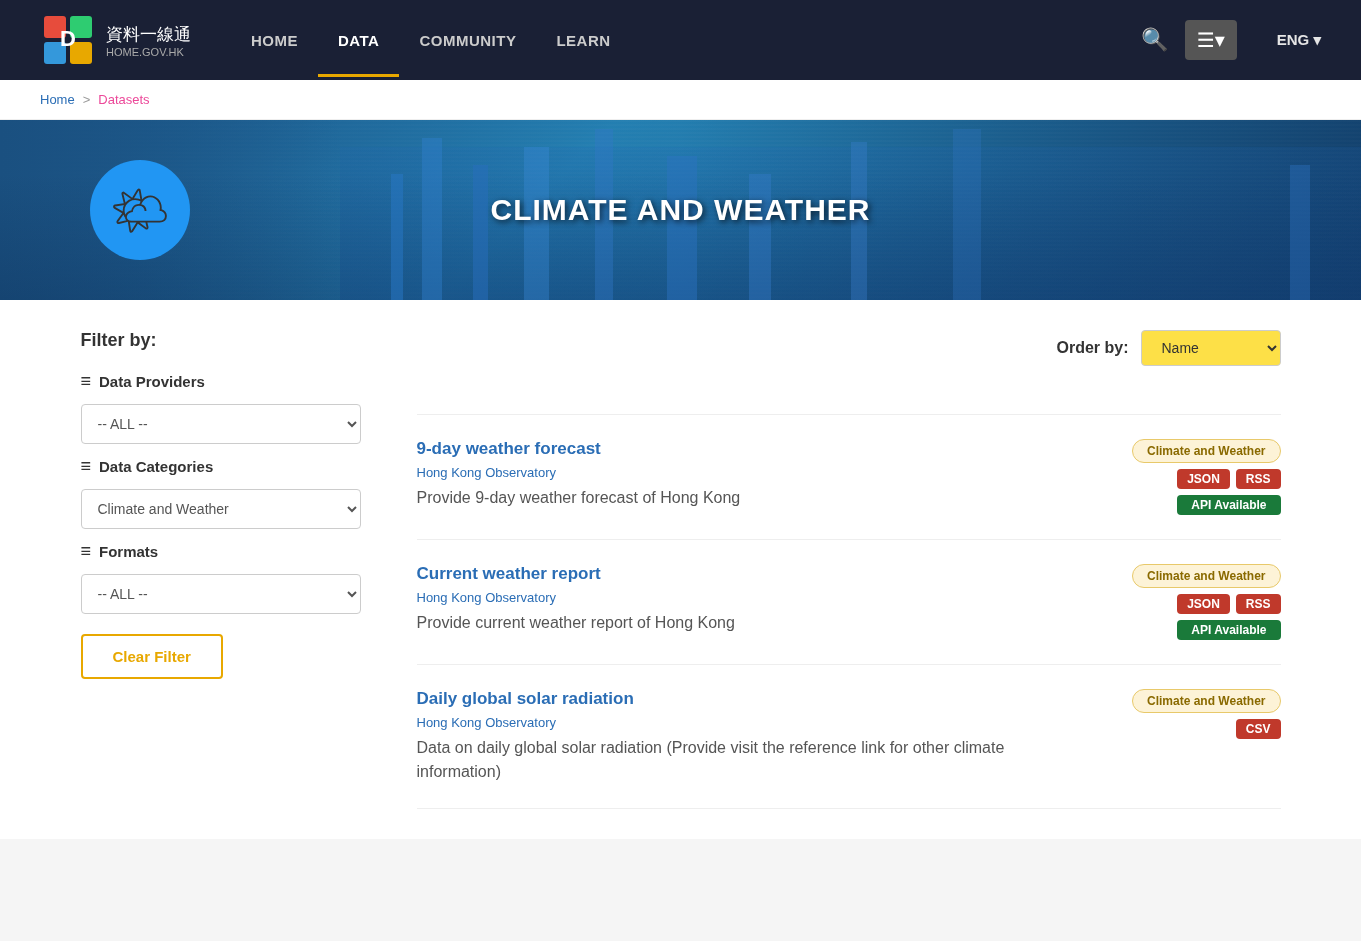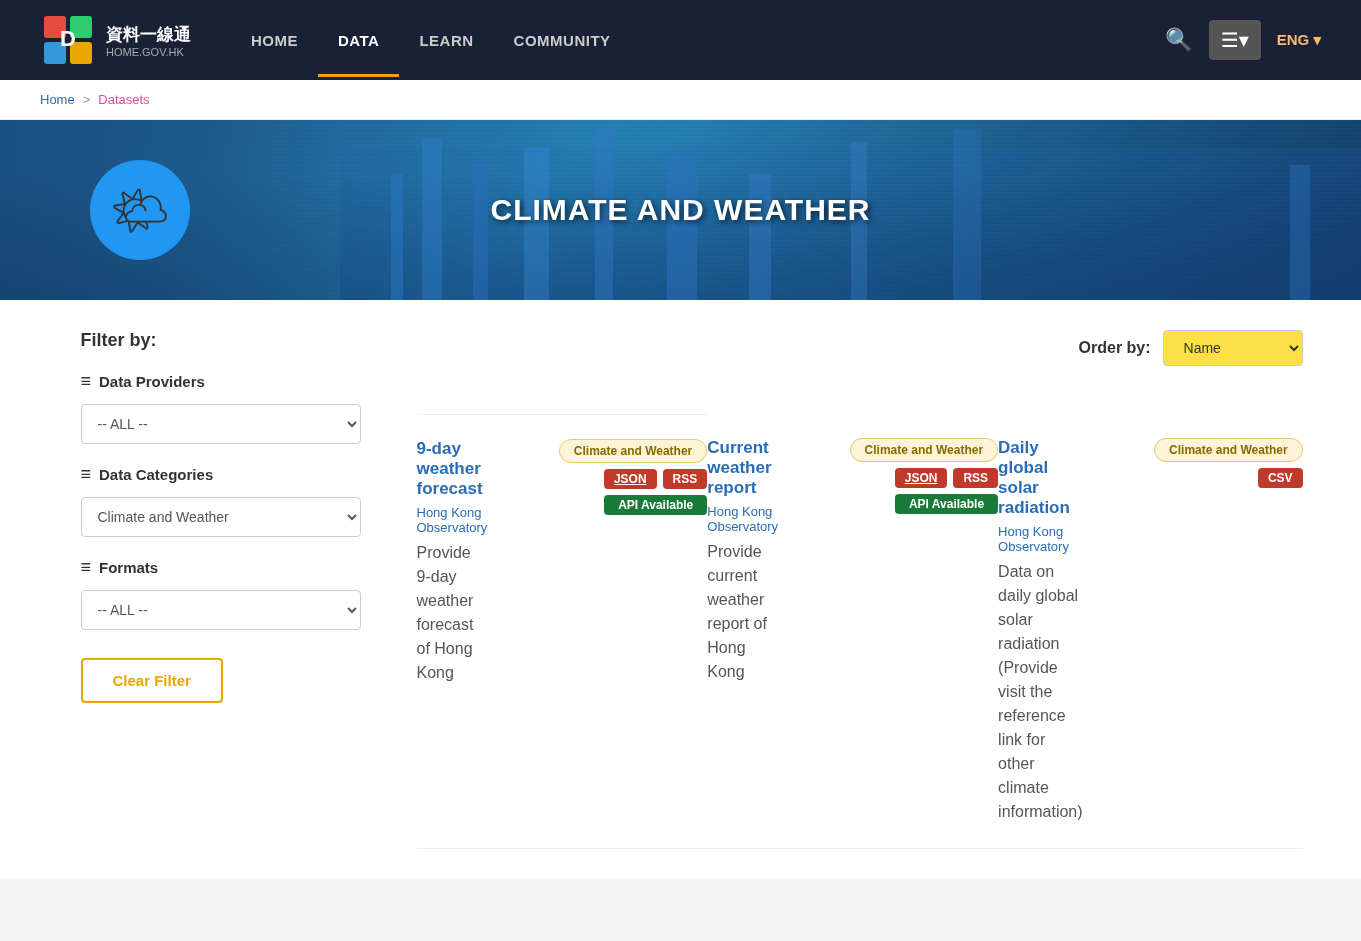--- a/index.html
+++ b/index.html
@@ -73,23 +73,24 @@
       cursor: pointer;
       color: white;
       font-size: 20px;
       padding: 8px 12px;
       border-radius: 4px;
     }
     .lang-btn {
       background: none;
       border: none;
       cursor: pointer;
-      color: #fdba74;
+      color: #e5e5e5;
       font-size: 15px;
       font-weight: bold;
+      margin-left: 24px;
     }
 
     
     .breadcrumb {
       background: white;
       padding: 12px 40px;
       display: flex;
       align-items: center;
       gap: 8px;
       font-size: 13px;
@@ -182,21 +183,21 @@
       font-size: 18px;
     }
     .filter-select {
       width: 100%;
       padding: 10px 12px;
       border: 1px solid #ccc;
       border-radius: 4px;
       font-size: 14px;
       color: #555;
       background: white;
-      margin-bottom: 20px;
+      margin-bottom: 12px;
       cursor: pointer;
       appearance: auto;
     }
     .clear-filter-btn {
       border: 2px solid #e8a800;
       background: white;
       color: #e8a800;
       padding: 12px 30px;
       font-size: 15px;
       font-weight: bold;
@@ -229,21 +230,21 @@
       color: #333;
       background: #fde047;
       cursor: pointer;
       min-width: 140px;
       appearance: auto;
     }
 
     
     .dataset-list {
       display: flex;
-      flex-direction: row;
+      flex-direction: column;
       gap: 0;
       margin-top: 48px;
     }
     .dataset-item {
       display: flex;
       align-items: flex-start;
       justify-content: space-between;
       padding: 24px 0;
       border-bottom: 1px solid #eee;
     }
@@ -292,21 +293,20 @@
       display: flex;
       gap: 6px;
     }
     .tag-json {
       background: #c0392b;
       color: white;
       border-radius: 4px;
       padding: 3px 10px;
       font-size: 12px;
       font-weight: bold;
-      text-decoration: underline;
     }
     .tag-rss {
       background: #c0392b;
       color: white;
       border-radius: 4px;
       padding: 3px 10px;
       font-size: 12px;
       font-weight: bold;
     }
     .tag-csv {
@@ -342,37 +342,37 @@
       <svg class="logo-icon" viewBox="0 0 56 56" xmlns="http://www.w3.org/2000/svg">
         <rect width="56" height="56" rx="8" fill="#1a2035"></rect>
 
         <rect x="4" y="4" width="22" height="22" rx="3" fill="#e74c3c"></rect>
         <rect x="30" y="4" width="22" height="22" rx="3" fill="#2ecc71"></rect>
         <rect x="4" y="30" width="22" height="22" rx="3" fill="#3498db"></rect>
         <rect x="30" y="30" width="22" height="22" rx="3" fill="#e8a800"></rect>
         <text x="28" y="34" text-anchor="middle" fill="white" font-size="22" font-weight="bold">D</text>
       </svg>
       <div>
-        <div style="color:white;font-size:17px;font-weight:bold;">資料一線通</div>
+        <div style="color:white;font-size:17px;font-weight:normal;">資料一線通</div>
         <div style="color:#aaa;font-size:11px;">HOME.GOV.HK</div>
       </div>
     </div>
 
     <ul class="nav-links">
       <li>
         <a href="#">HOME</a>
       </li>
       <li class="active">
         <a href="#">DATA</a>
       </li>
       <li>
-        <a href="#">LEARN</a>
+        <a href="#">COMMUNITY</a>
       </li>
       <li>
-        <a href="#">COMMUNITY</a>
+        <a href="#">LEARN</a>
       </li>
     </ul>
 
     <div class="navbar-right">
       <button class="search-icon-btn">🔍</button>
       <button class="menu-btn">☰▾</button>
       <button class="lang-btn">
         <span>ENG</span>
         <span>▾</span>
       </button>

